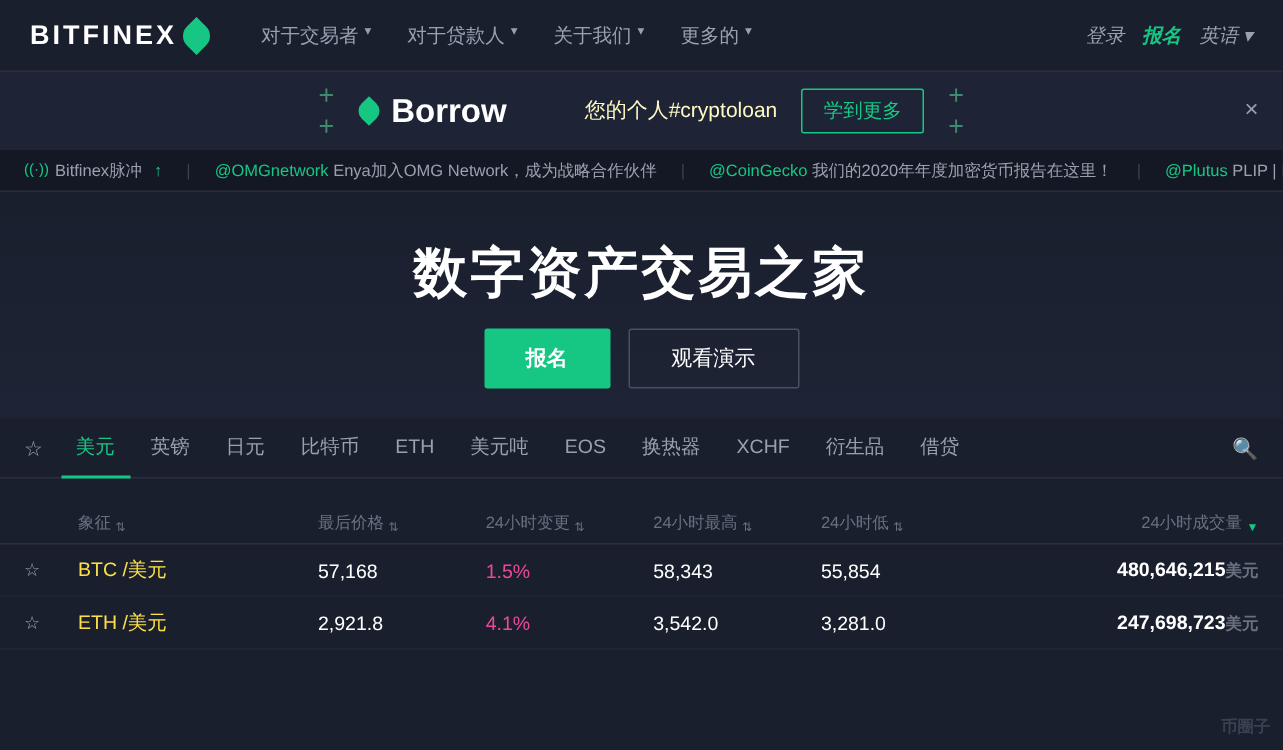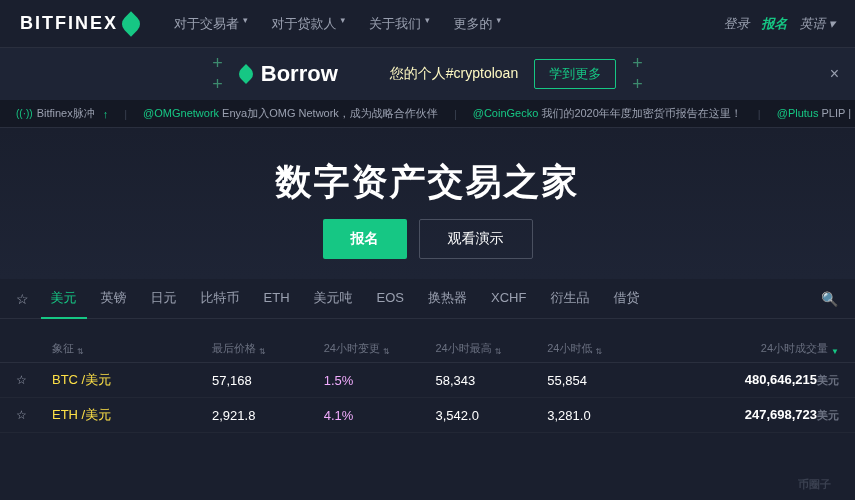--- a/index.html
+++ b/index.html
@@ -250,31 +250,31 @@
       display: grid;
       grid-template-columns: 36px 160px 1fr 1fr 1fr 1fr 180px;
       padding: 8px 16px;
       border-bottom: 1px solid #222735;
       align-items: center;
       font-size: 13px;
     }
     .star-cell { color: #9aa0b0; font-size: 12px; cursor: pointer; }
     .symbol-cell { color: #fde047; font-weight: 500; }
     .price-cell { color: #fff; }
-    .change-pos { color: #f0abfc; }
+    .change-pos { color: #ec4899; }
     .high-cell { color: #fff; }
     .low-cell { color: #fff; }
     .volume-cell { color: #fff; text-align: right; font-weight: bold; }
     .vol-unit { color: #6a7080; font-size: 11px; }
 
     
     .watermark {
       position: absolute;
       bottom: 8px;
-      right: 24px;
+      right: 8px;
       font-size: 11px;
       color: #3a4050;
       font-weight: 600;
     }
   </style>
 </head>
 <body>
 
 <nav class="navbar">
   <div class="logo-area">

